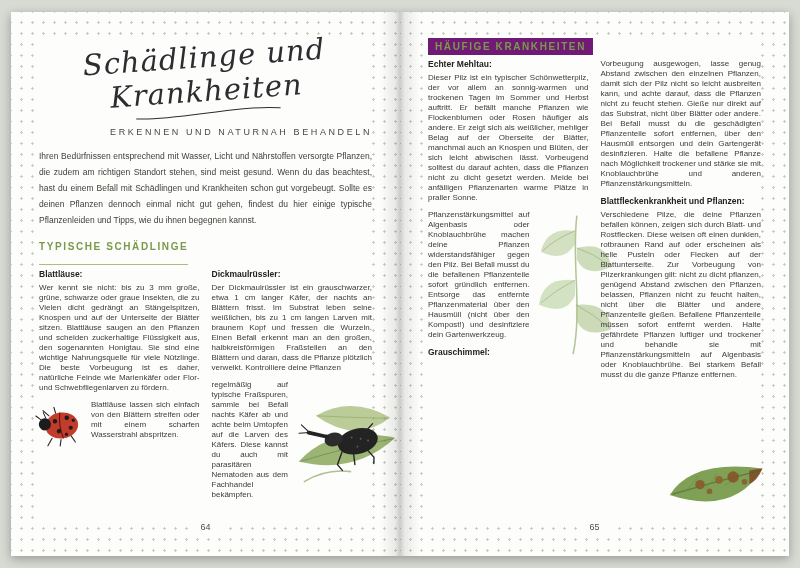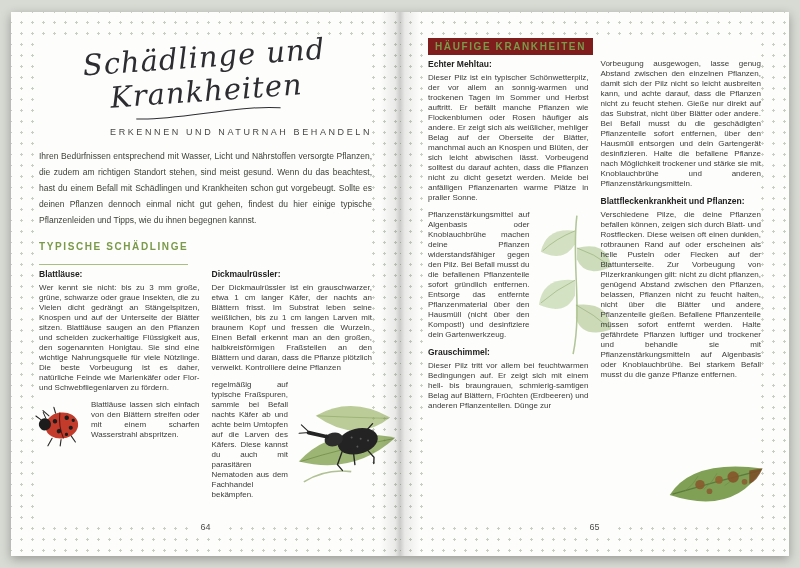--- a/index.html
+++ b/index.html
@@ -58,21 +58,21 @@
   .section-head {
     display:inline-block;
     margin-top:13px;
     color:#7a9a4a; font-weight:bold;
     font-size:10px; letter-spacing:1.6px;
     padding-bottom:12px;
     border-bottom:1px solid #a9bf82;
   }
   .section-head.highlight {
     border-bottom:none;
-    background:#7f1d1d;
+    background:#701a75;
     padding:3px 7px;
     margin-top:0;
   }
   .cols { display:flex; gap:12px; margin-top:4px; }
   .col { flex:1; min-width:0; font-size:8px; line-height:10px; color:#3b3b3b; text-align:justify; }
   .col h3 { font-size:8.5px; line-height:11px; color:#222; margin-bottom:3px; }
   .col h3:empty { display:none; }
   .col p { margin-bottom:7px; }
   .ladybug { float:left; margin:2px 6px 1px -6px; }
   .weevil  { float:right; margin:0 -30px 0 4px; }
@@ -179,21 +179,20 @@
               <path d="M44,6 C38,52 50,104 40,152" stroke="#9db77e" stroke-width="1.6" fill="none" opacity="0.8"></path>
               <path d="M42,22 Q12,18 6,44 Q30,56 42,36 Z" fill="#b9cf9d" opacity="0.62"></path>
               <path d="M44,40 Q76,32 80,60 Q52,72 44,52 Z" fill="#b0c891" opacity="0.62"></path>
               <path d="M42,74 Q8,70 4,100 Q32,112 42,90 Z" fill="#bcd2a1" opacity="0.62"></path>
               <path d="M43,100 Q78,96 80,126 Q50,136 43,114 Z" fill="#aec58e" opacity="0.62"></path>
               <path d="M42,22 Q22,30 8,43 M44,40 Q62,46 78,58 M42,74 Q22,84 6,98 M43,100 Q62,110 78,124" stroke="#8aa569" stroke-width="0.8" fill="none" opacity="0.7"></path>
             </svg>
             <span>Pflanzenstärkungsmittel auf Algenbasis oder Knoblauchbrühe machen deine Pflanzen widerstandsfähiger gegen den Pilz. Bei Befall musst du die befallenen Pflanzenteile sofort gründlich entfernen. Entsorge das entfernte Pflanzenmaterial über den Hausmüll (nicht über den Kompost!) und desinfiziere dein Gartenwerkzeug.</span>
           </p>
           <h3>Grauschimmel:</h3>
-          <p>Dieser Pilz tritt vor allem bei feuchtwarmen Bedingungen auf. Er zeigt sich mit einem hell- bis braungrauen, schmierig-samtigen Belag auf Blättern, Früchten (Erdbeeren) und anderen Pflanzenteilen. Dünge zur</p>
         </div>
 
         <div class="col">
           <p>Vorbeugung ausgewogen, lasse genug Abstand zwischen den einzelnen Pflanzen, damit sich der Pilz nicht so leicht ausbreiten kann, und achte darauf, dass die Pflanzen nicht zu feucht stehen. Gieße nur direkt auf das Substrat, nicht über Blätter oder andere. Bei Befall musst du die geschädigten Pflanzenteile sofort entfernen, über den Hausmüll entsorgen und dein Gartengerät desinfizieren. Halte die befallene Pflanze nach Möglichkeit trockener und stärke sie mit Knoblauchbrühe und anderen Pflanzenstärkungsmitteln.</p>
           <h3>Blattfleckenkrankheit und Pflanzen:</h3>
           <p>Verschiedene Pilze, die deine Pflanzen befallen können, zeigen sich durch Blatt- und Rostflecken. Diese weisen oft einen dunklen, rotbraunen Rand auf oder erscheinen als helle Pusteln oder Flecken auf der Blattunterseite. Zur Vorbeugung von Pilzerkrankungen gilt: nicht zu dicht pflanzen, genügend Abstand zwischen den Pflanzen belassen, Pflanzen nicht zu feucht halten, nicht über die Blätter und andere Pflanzenteile gießen. Befallene Pflanzenteile müssen sofort entfernt werden. Halte gefährdete Pflanzen luftiger und trockener und behandle sie mit Pflanzenstärkungsmitteln auf Algenbasis oder Knoblauchbrühe. Bei starkem Befall musst du die ganze Pflanze entfernen.</p>
         </div>
       </div>
 
       <svg class="spotted-leaf" width="106" height="90" viewBox="0 0 110 95">

